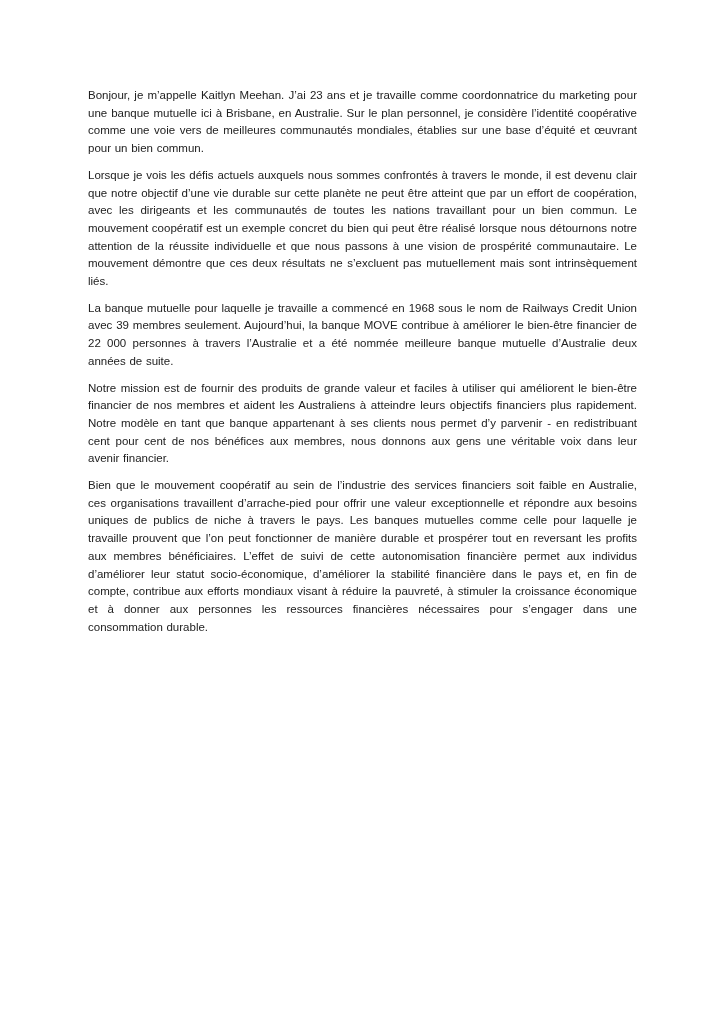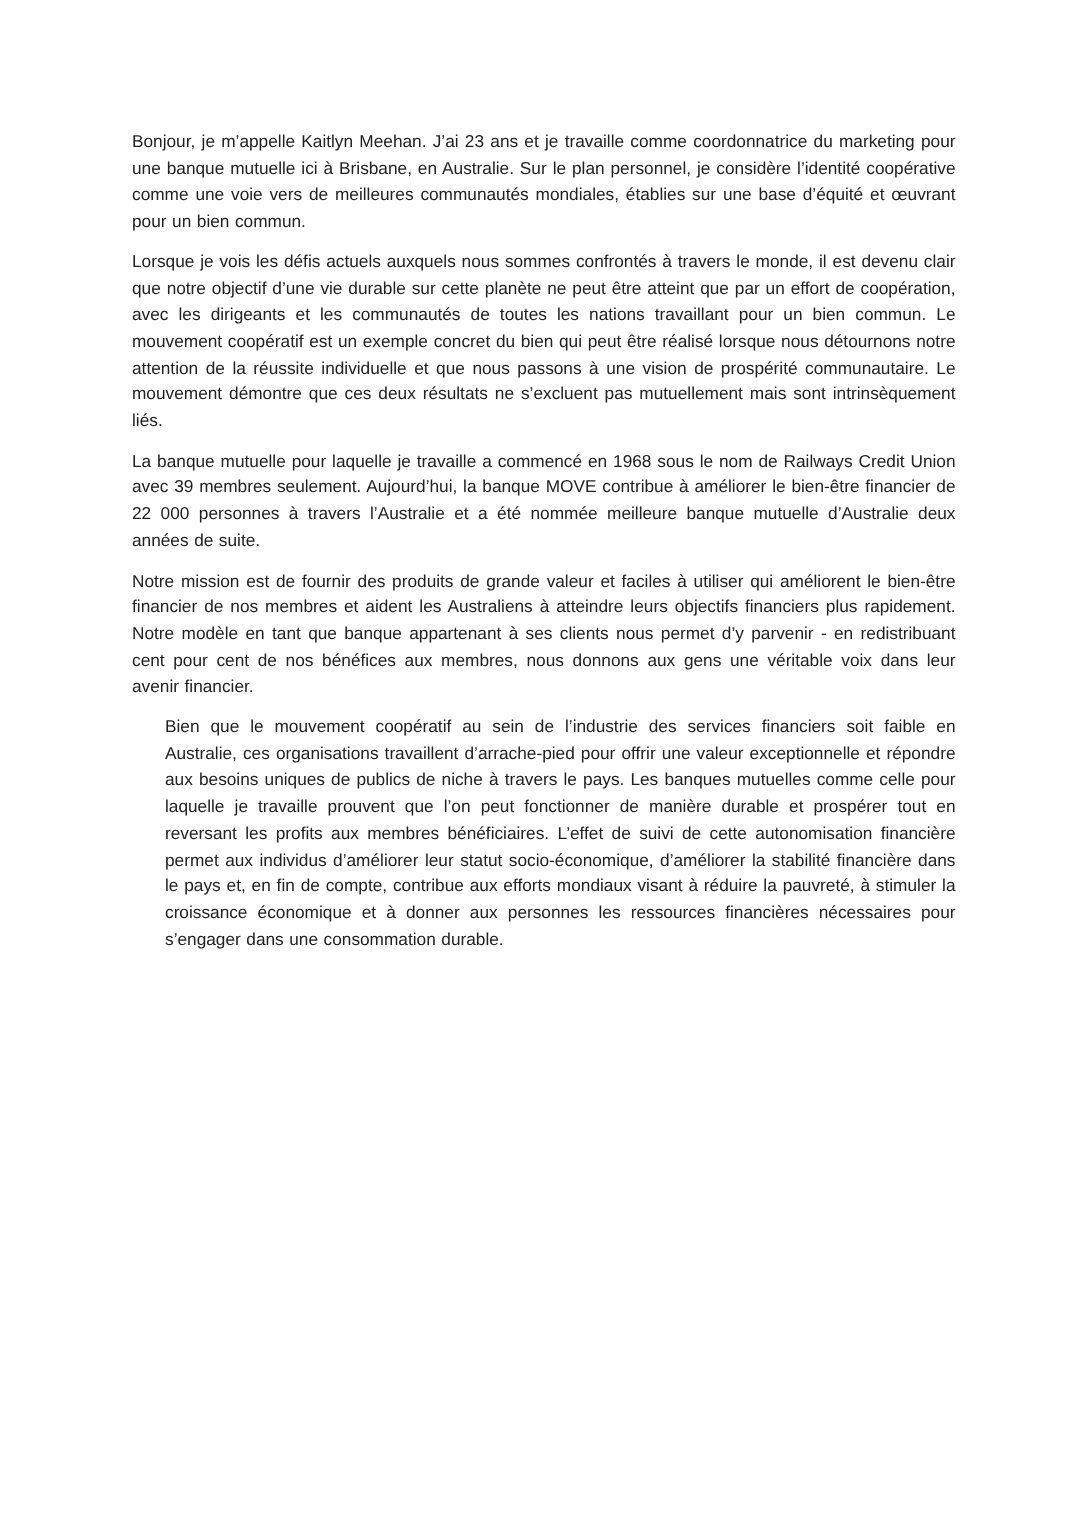--- a/index.html
+++ b/index.html
@@ -26,21 +26,20 @@
     line-height: 17.7px;
   }
   .text-body p {
     margin: 0 0 9px 0;
     text-align: justify;
     text-justify: inter-word;
     word-spacing: 0.5px;
   }
   .text-body p:last-child {
     margin-bottom: 0;
-    margin-left: 22px;
   }
 </style>
 </head>
 <body>
 
 <div class="page">
   <div class="text-body">
     <p>Bonjour, je m’appelle Kaitlyn Meehan. J’ai 23 ans et je travaille comme coordonnatrice du marketing pour une banque mutuelle ici à Brisbane, en Australie. Sur le plan personnel, je considère l’identité coopérative comme une voie vers de meilleures communautés mondiales, établies sur une base d’équité et œuvrant pour un bien commun.</p>
     <p>Lorsque je vois les défis actuels auxquels nous sommes confrontés à travers le monde, il est devenu clair que notre objectif d’une vie durable sur cette planète ne peut être atteint que par un effort de coopération, avec les dirigeants et les communautés de toutes les nations travaillant pour un bien commun. Le mouvement coopératif est un exemple concret du bien qui peut être réalisé lorsque nous détournons notre attention de la réussite individuelle et que nous passons à une vision de prospérité communautaire. Le mouvement démontre que ces deux résultats ne s’excluent pas mutuellement mais sont intrinsèquement liés.</p>
     <p>La banque mutuelle pour laquelle je travaille a commencé en 1968 sous le nom de Railways Credit Union avec 39 membres seulement. Aujourd’hui, la banque MOVE contribue à améliorer le bien-être financier de 22 000 personnes à travers l’Australie et a été nommée meilleure banque mutuelle d’Australie deux années de suite.</p>

